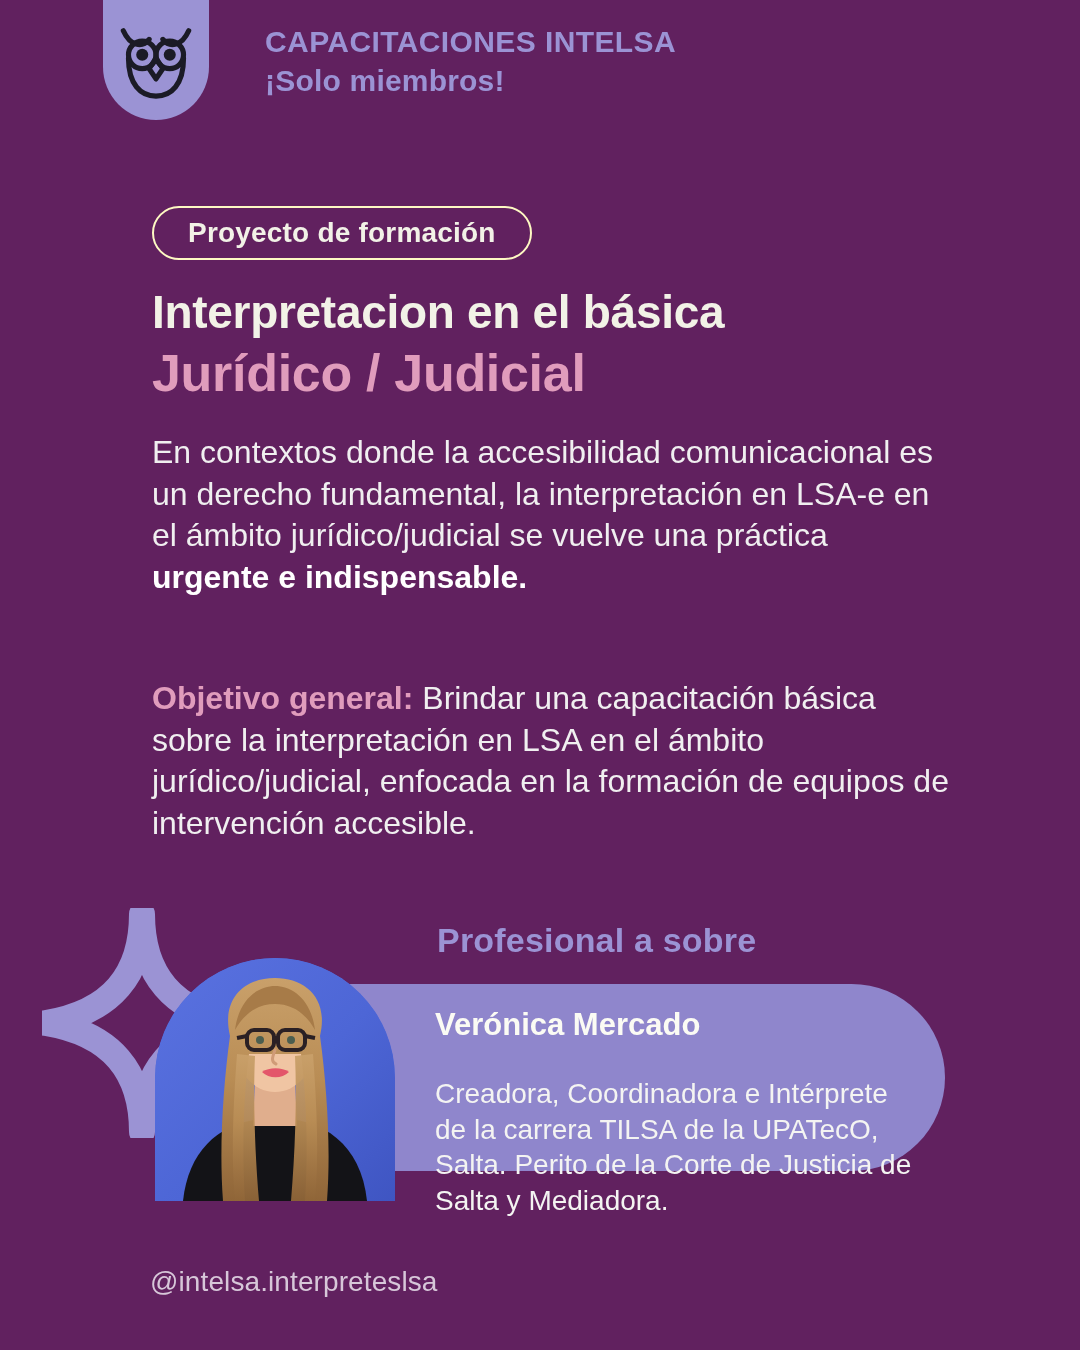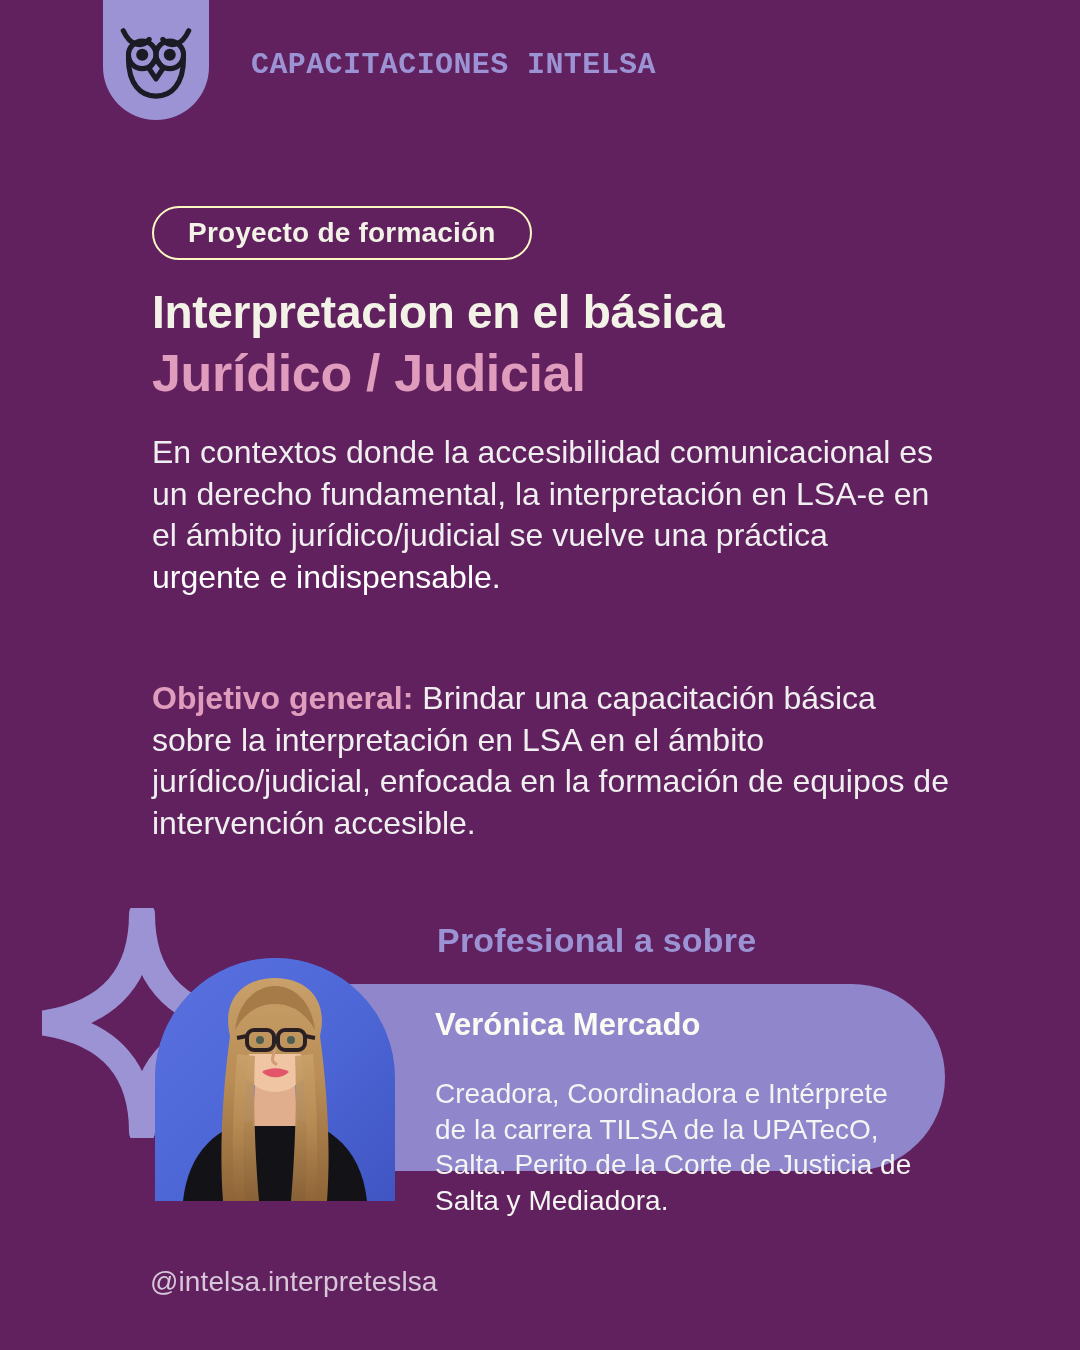--- a/index.html
+++ b/index.html
@@ -36,23 +36,22 @@
     height: 120px;
     background: #9b93d4;
     border-radius: 0 0 53px 53px;
     display: flex;
     align-items: center;
     justify-content: center;
     flex: none;
   }
   .logo-badge svg { display:block; }
   .header-text {
-    margin-left: 42px;
-    padding-top: 48px;
-    font-family: Liberation Mono, monospace;
+    margin-left: 56px;
+    padding-top: 24px;
   }
   .header-line1 {
     color: #9b93d4;
     font-size: 30px;
     font-weight: 700;
     letter-spacing: 0.4px;
     line-height: 1.18;
     white-space: nowrap;
   }
   .header-line2 {
@@ -110,21 +109,21 @@
   .body-copy {
     position: absolute;
     left: 152px;
     top: 432px;
     width: 790px;
     color: #f0eff0;
     font-size: 32px;
     line-height: 1.30;
     font-weight: 400;
   }
-  .body-copy b { font-weight: 400; color: #ffffff; }
+  .body-copy b { font-weight: 700; color: #ffffff; }
 
   .objective {
     position: absolute;
     left: 152px;
     top: 678px;
     width: 800px;
     color: #f0eff0;
     font-size: 32px;
     line-height: 1.30;
     font-weight: 400;
@@ -223,20 +222,21 @@
           <circle cx="66" cy="44" r="16"></circle>
           <path d="M18 48 C18 78, 32 92, 50 92 C68 92, 82 78, 82 48"></path>
           <path d="M50 48 L58 60 L50 72 L42 60 Z"></path>
         </g>
         <circle cx="34" cy="44" r="7" fill="#1b1b26"></circle>
         <circle cx="66" cy="44" r="7" fill="#1b1b26"></circle>
       </svg>
     </div>
     <div class="header-text">
       <div class="header-line1">CAPACITACIONES INTELSA</div>
+      <div class="header-line2">¡Solo miembros!</div>
     </div>
   </div>
 
   <div class="pill">Proyecto de formación</div>
 
   <div class="title-block">
     <div class="title-line1">Interpretacion en el básica</div>
     <div class="title-line2">Jurídico / Judicial</div>
   </div>
 

